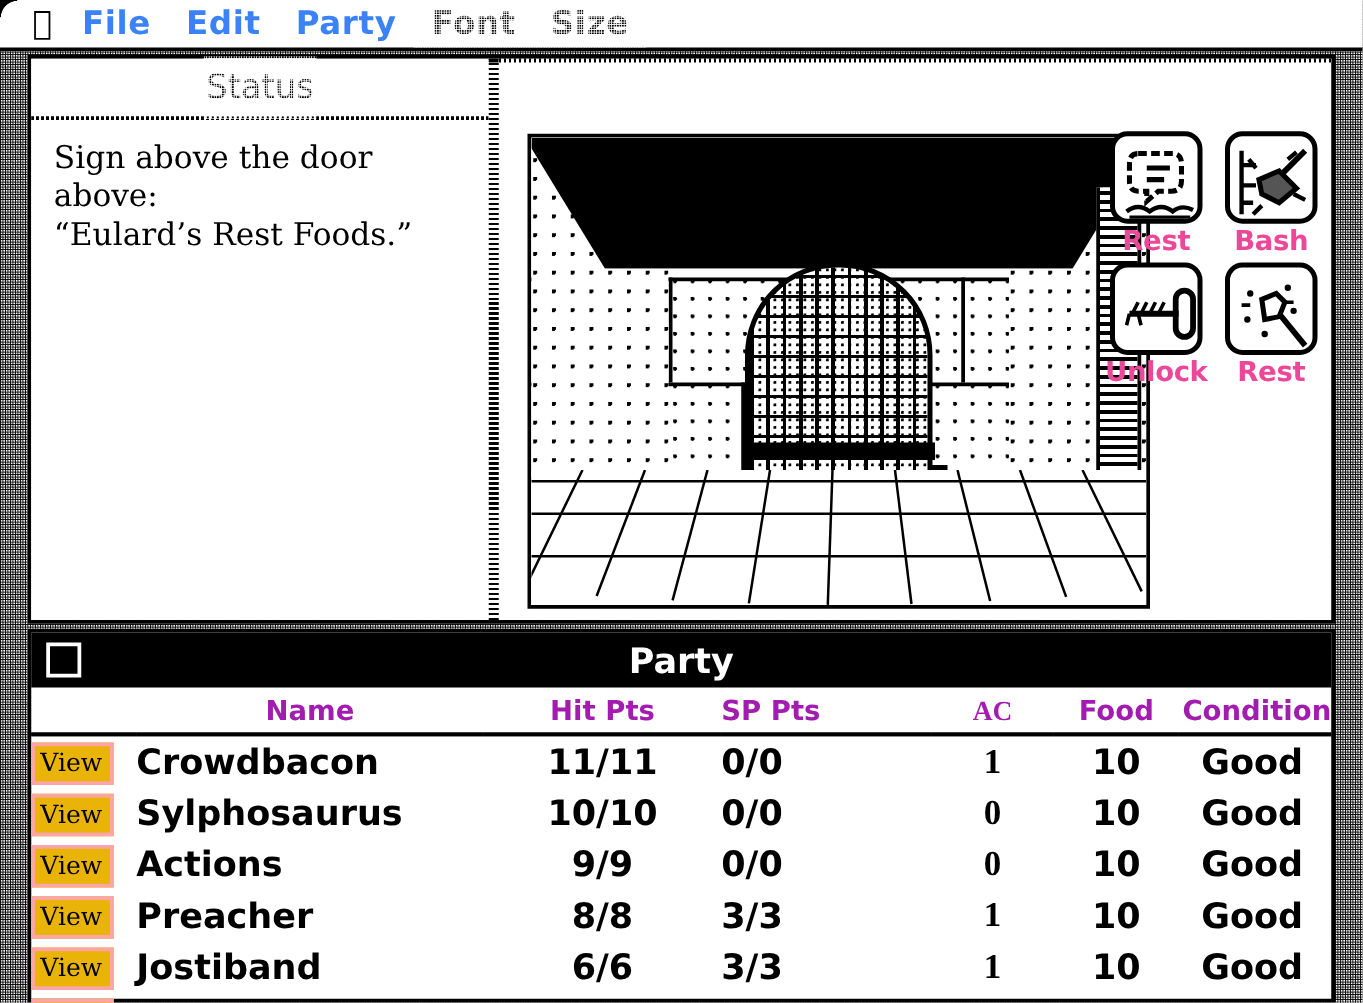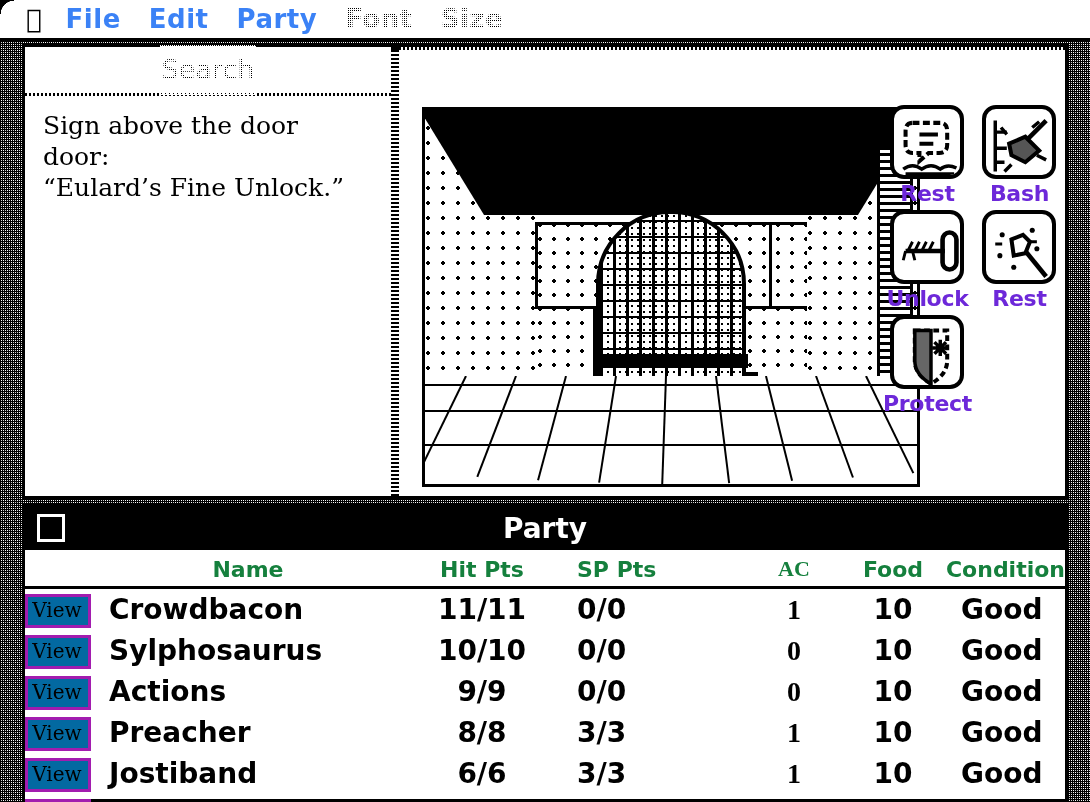--- a/index.html
+++ b/index.html
@@ -181,21 +181,21 @@
     display:grid; grid-template-columns: 1fr 1fr; gap: 0 8px;
   }
   .act{ text-align:center; margin-bottom: 4px; }
   .act .box{
     width: 74px; height: 74px; margin: 0 auto;
     border: 4px solid #000; border-radius: 14px; background:#fff;
     position:relative; overflow:hidden;
   }
   .act .lbl{
     font-family:"DejaVu Sans", sans-serif; font-size: 22px; font-weight: 600;
-    margin-top: 2px; color:#6d28d9; letter-spacing:-.3px;
+    margin-top: 2px; color:#ec4899; letter-spacing:-.3px;
   }
   .glyph{ position:absolute; inset:0; display:flex; align-items:center; justify-content:center;
           font-size: 40px; line-height:1; }
 
   
   #partywin{
     position:absolute; left: 22px; top: 503px; width: 1046px; height: 299px;
     background:#fff; border: 3px solid #000; z-index: 30;
   }
   #party-titlebar{
@@ -209,28 +209,28 @@
   #party-titlebar .ttl{
     color:#fff; font-size: 28px; font-weight: 600;
     font-family:"DejaVu Sans", sans-serif;
   }
   table.party{
     width: 100%; border-collapse: collapse; table-layout: fixed;
     font-family:"DejaVu Sans", sans-serif;
   }
   table.party th{
     font-size: 22px; font-weight: 600; padding: 6px 0 4px 0;
-    border-bottom: 3px solid #000; color:#15803d;
+    border-bottom: 3px solid #000; color:#a21caf;
   }
   table.party td{
     font-size: 28px; font-weight: bold; padding: 2px 0; color:#000;
     white-space: nowrap;
   }
   .viewbtn{
-    display:inline-block; border: 3px solid #a21caf; background:#0369a1;
+    display:inline-block; border: 3px solid #fca5a5; background:#eab308;
     font-size: 20px; font-family:"DejaVu Serif", serif; font-weight:500;
     padding: 0px 6px 1px 4px; line-height: 27px; min-width: 66px; text-align:center;
     color:#000;
   }
   .c-view{ width: 84px; }
   .c-name{ width: 278px; text-align:left; }
   .c-hp  { width: 190px; text-align:center; }
   .c-sp  { width: 168px; text-align:left; }
   .c-ac  { width: 98px;  text-align:center;font-family:Liberation Serif, serif; }
   .c-food{ width: 100px; text-align:center; }
@@ -254,27 +254,27 @@
   </div>
   <div class="menu-item disabled" data-txt="Size">
     <span>Size</span>
   </div>
 </div>
 
 <div id="upperwin">
 
   <div id="statuspane">
     <div class="pane-title">
-      <span class="ghost">Search</span>
+      <span class="ghost">Status</span>
     </div>
     <div class="title-rule"></div>
     <div class="body">
       <div>Sign above the door</div>
-      <div>door:</div>
-      <div>“Eulard’s Fine Unlock.”</div>
+      <div>above:</div>
+      <div>“Eulard’s Rest Foods.”</div>
     </div>
   </div>
 
   <div id="status-divider">
     <div class="thumb"></div>
   </div>
 
   <div id="gamepane">
     <div class="title-rule"></div>
 
@@ -367,30 +367,20 @@
             <circle cx="40" cy="14" r="2.2" fill="#000"></circle>
             <circle cx="12" cy="36" r="2.2" fill="#000"></circle>
             <circle cx="24" cy="46" r="2.2" fill="#000"></circle>
             <circle cx="44" cy="30" r="2.2" fill="#000"></circle>
             <path d="M8 26 h6 M38 24 h6" stroke="#000" stroke-width="2.5"></path>
           </svg>
         </div>
         <div class="lbl">Rest</div>
       </div>
 
-      <div class="act">
-        <div class="box">
-          <svg class="glyph" viewBox="0 0 64 64" width="74" height="74">
-            <path d="M18 10 h28 v26 q0 12 -14 20 q-14 -8 -14 -20z" fill="none" stroke="#000" stroke-width="3.5" stroke-dasharray="5 3"></path>
-            <path d="M18 10 h14 v46 q-14 -8 -14 -20z" fill="#666" stroke="#000" stroke-width="3"></path>
-            <path d="M40 18 v14 M33 25 h14 M35 20 l10 10 M45 20 l-10 10" stroke="#000" stroke-width="3"></path>
-          </svg>
-        </div>
-        <div class="lbl">Protect</div>
-      </div>
 
     </div>
   </div>
 </div>
 
 <div id="partywin">
   <div id="party-titlebar">
     <div class="closebox"></div>
     <div class="ttl">Party</div>
   </div>

